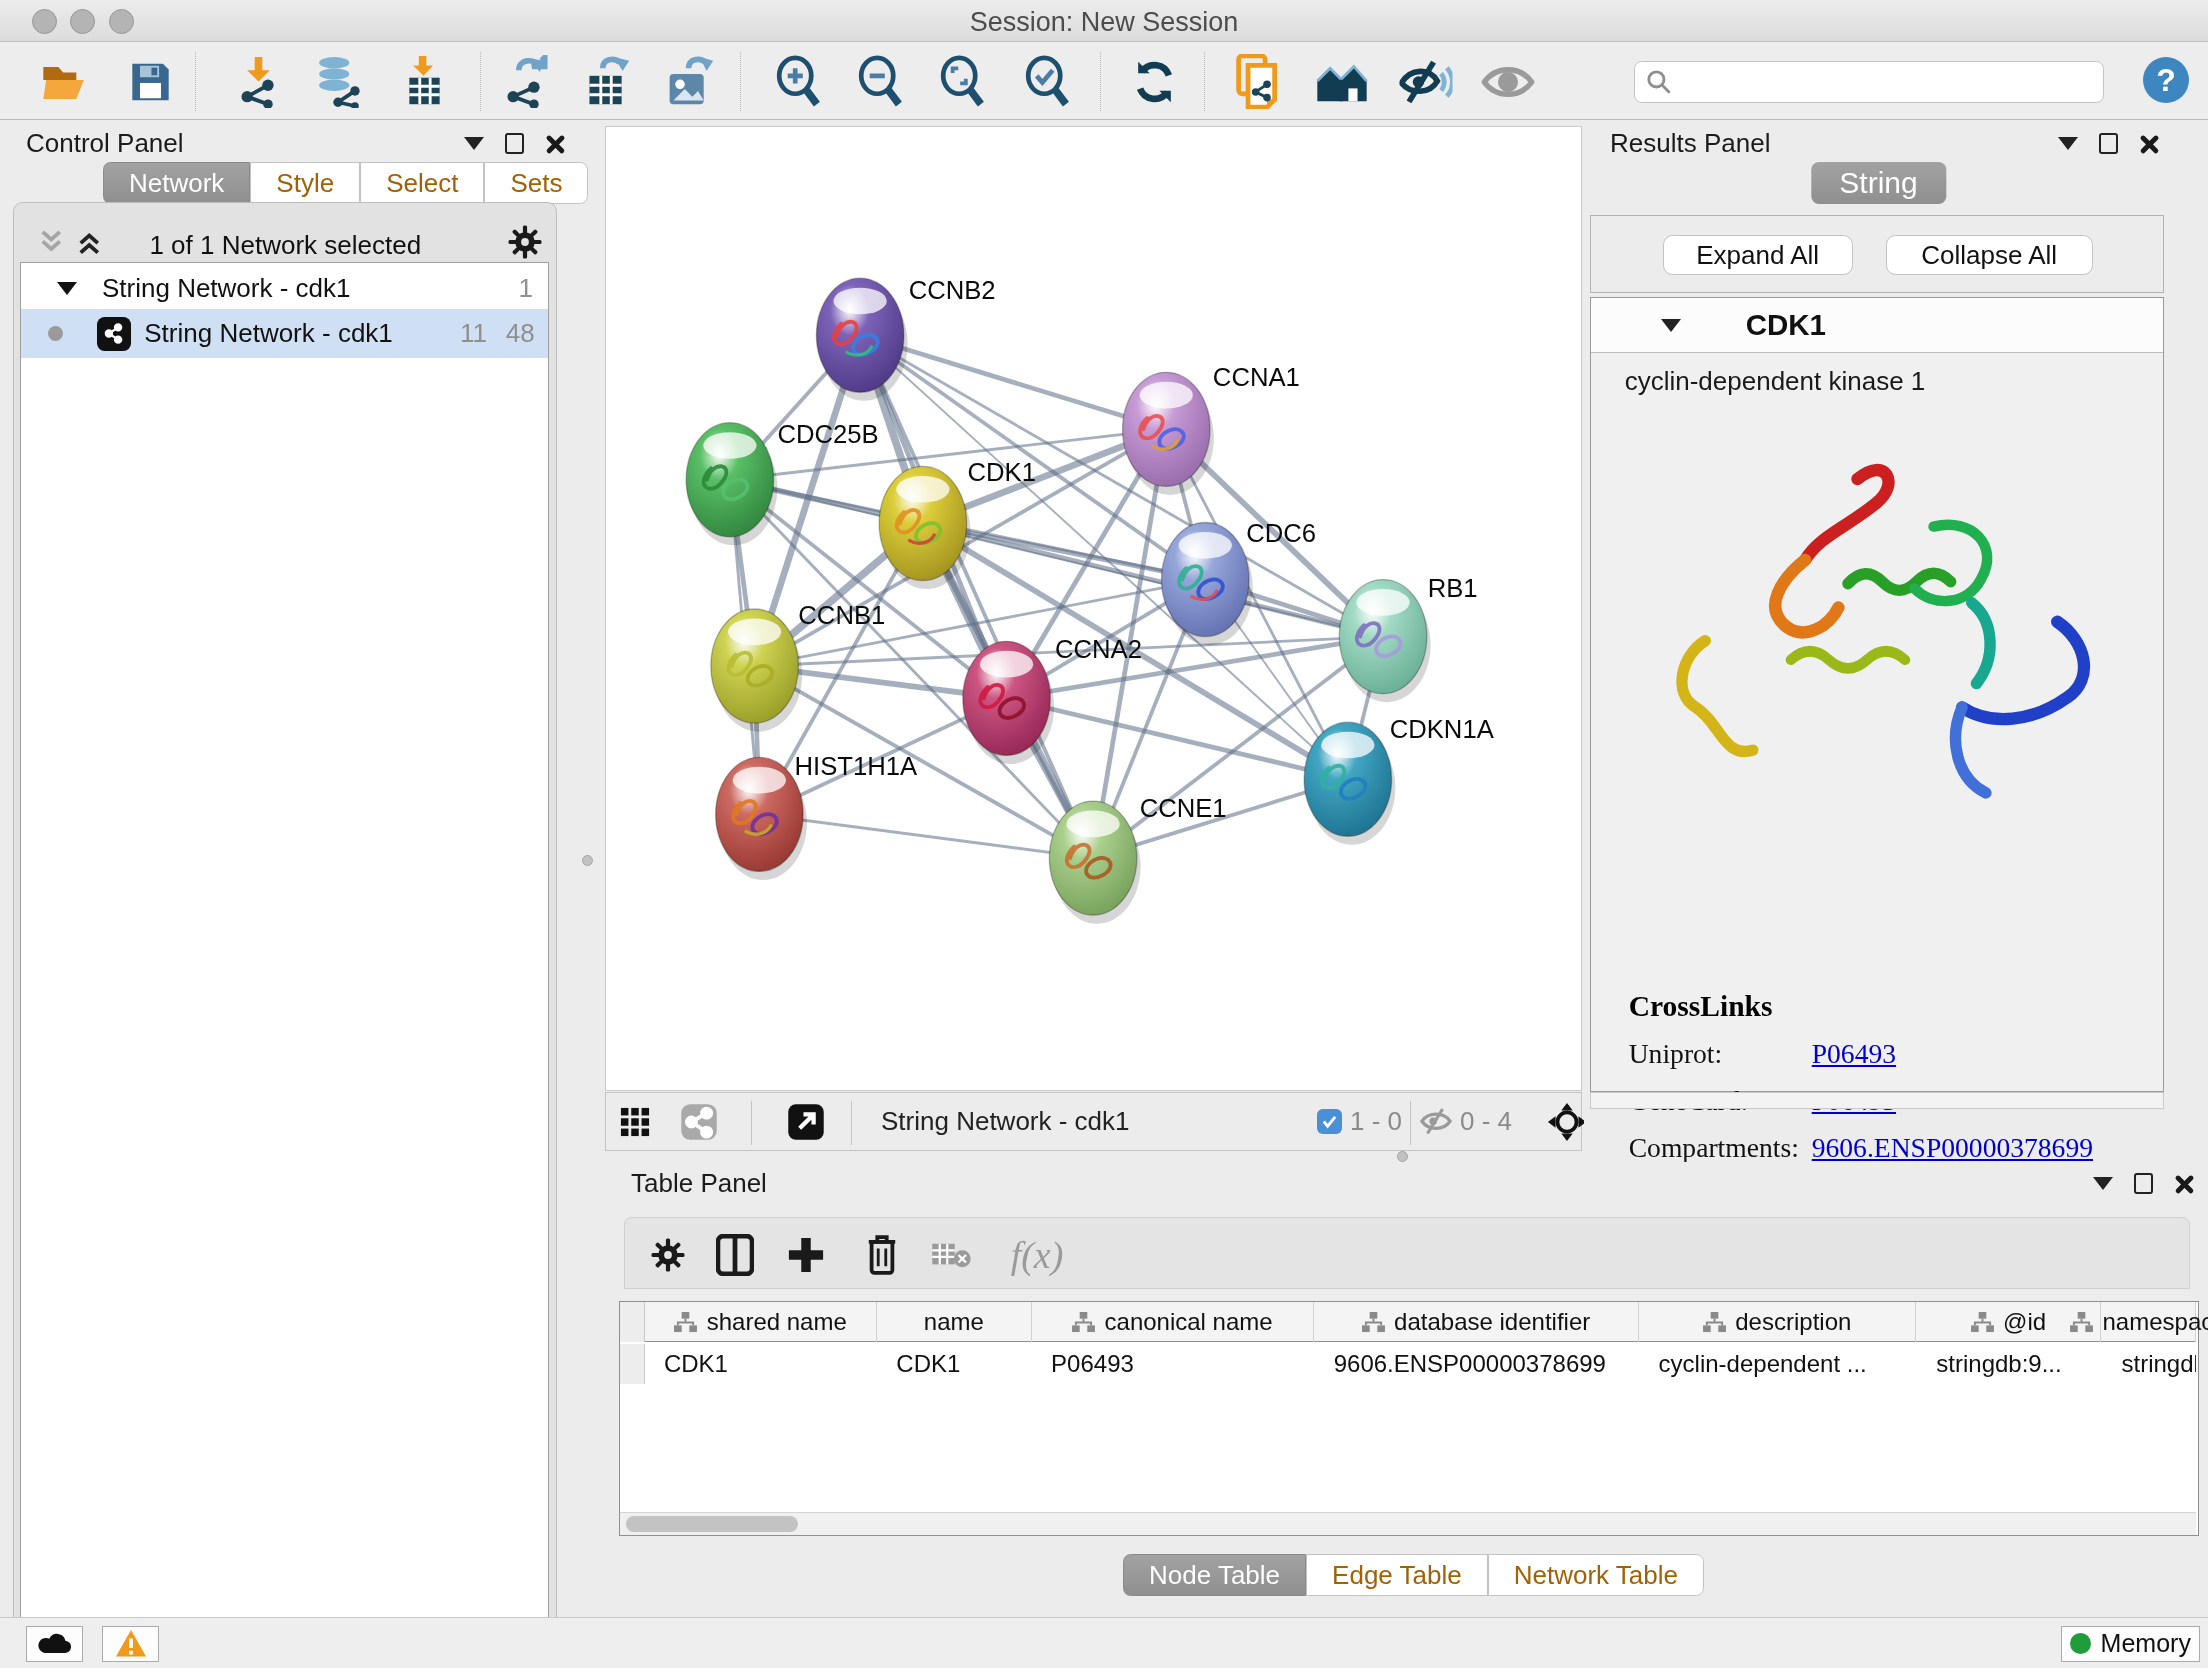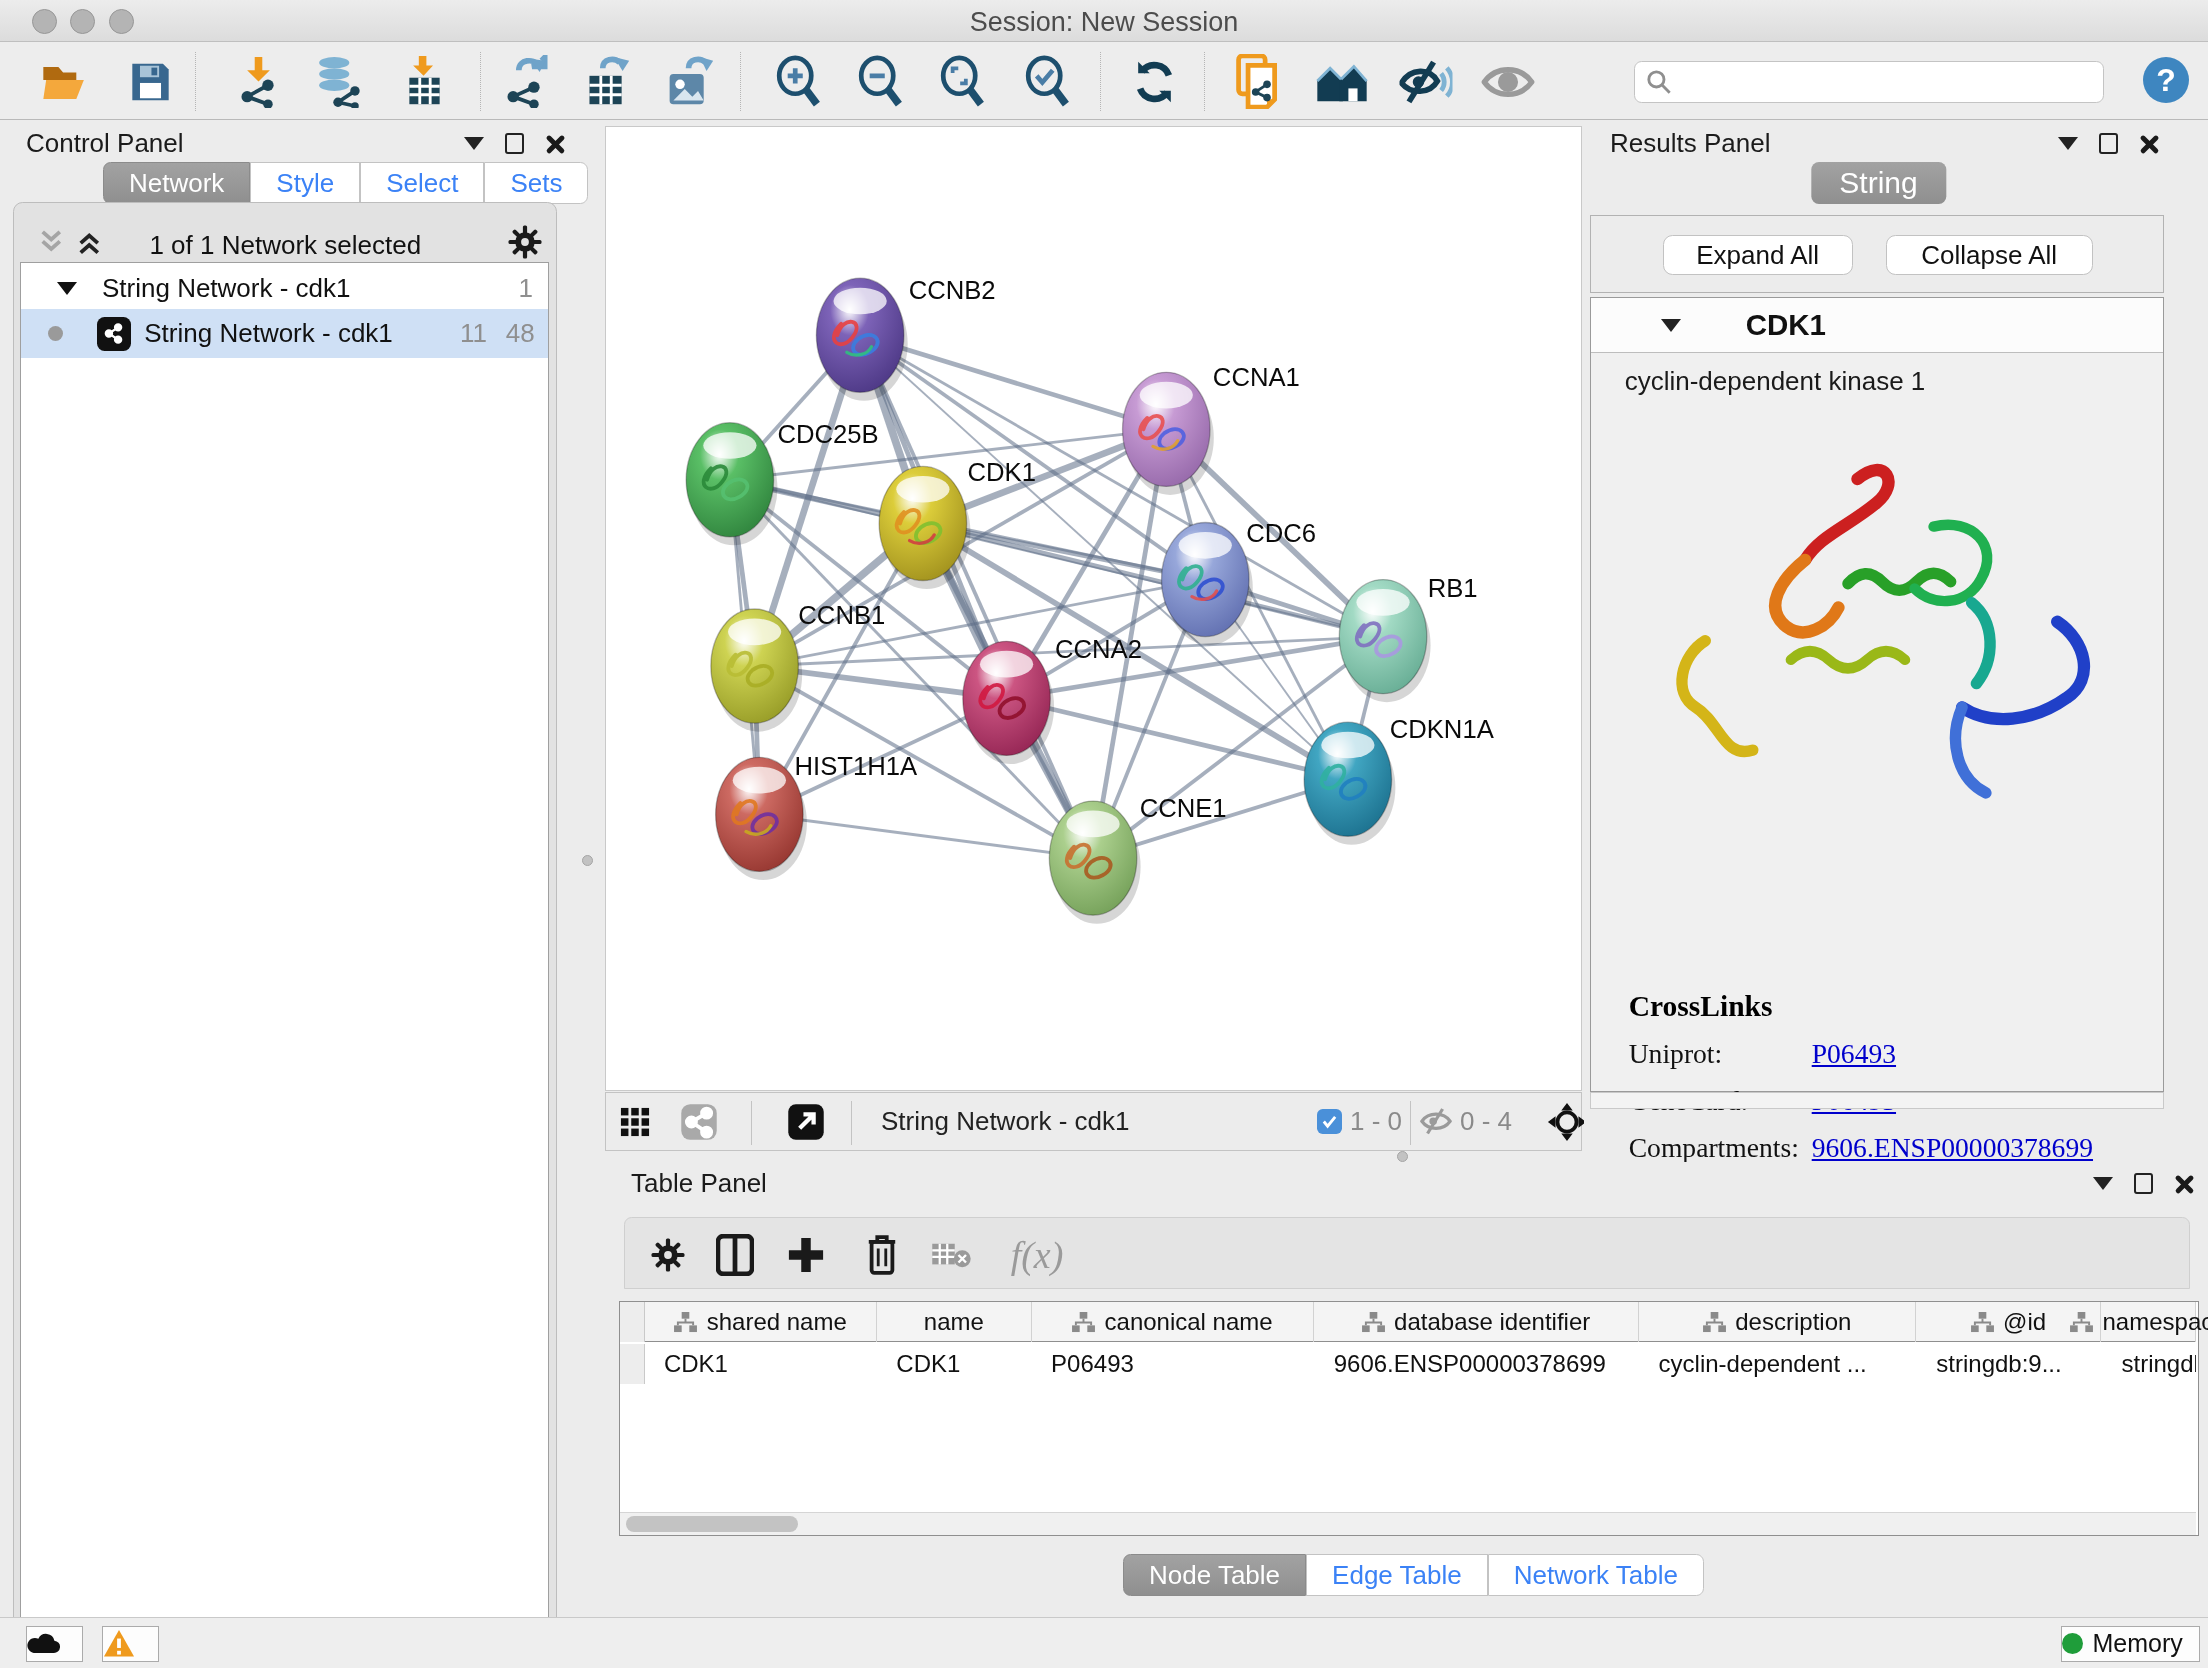--- a/index.html
+++ b/index.html
@@ -26,21 +26,21 @@
   .phicons { position:absolute; display:flex; gap:21px; align-items:center; }
   .tri-down { width:0; height:0; border-left:10.5px solid transparent; border-right:10.5px solid transparent; border-top:13.3px solid #222; }
   .sq-icon { width:19px; height:21px; border:2.9px solid #222; border-radius:2.9px; }
   .x-icon { position:relative; width:21px; height:21px; }
   .x-icon::before,.x-icon::after { content:""; position:absolute; left:-1px; top:8.6px; width:23px; height:4.8px; background:#1a1a1a; border-radius:2.9px; }
   .x-icon::before { transform:rotate(45deg);} .x-icon::after { transform:rotate(-45deg);}
 
   
   .control-panel { position:absolute; left:0; top:120px; width:571px; height:1497px; background:#ececec; }
   .cp-tabs { position:absolute; left:103px; top:42px; height:42px; display:flex; }
-  .tab { height:42px; padding:0 25px; display:flex; align-items:center; justify-content:center; font-size:26px; background:#fff; border:1px solid #c3c3c3; color:#3b82f6; }
+  .tab { height:42px; padding:0 25px; display:flex; align-items:center; justify-content:center; font-size:26px; background:#fff; border:1px solid #c3c3c3; color:#a16207; }
   .tab:first-child { border-radius:7.6px 0 0 7.6px; }
   .tab:last-child { border-radius:0 7.6px 7.6px 0; }
   .tab.active { background:linear-gradient(#a2a2a2,#8f8f8f); color:#fff; border-color:#8b8b8b; }
   .cp-box { position:absolute; left:13.3px; top:82px; width:544px; height:1459px; background:#e2e2e2; border:1.9px solid #bdbdbd; border-radius:9.5px;text-decoration:underline; }
   .cp-toolrow { position:absolute; left:0; top:19px; width:100%; height:42px; }
   .cp-sel-text { position:absolute; left:0; width:100%; text-align:center; top:7.6px; font-size:26px; color:#111; }
   .cp-list { position:absolute; left:5.7px; top:59px; width:529px; height:1391px; background:#fff; border:1.9px solid #9f9f9f; }
   .tree-row { position:absolute; left:0; width:100%; height:44px; display:flex; align-items:center; font-size:26px; color:#111; }
   .tree-row.selected { background:#cfe0f5; height:49px; }
   .count { color:#8f8f8f; }
@@ -82,21 +82,21 @@
   .th { position:relative; height:40px; display:flex; align-items:center; justify-content:center; gap:9.5px; font-size:24px; color:#111; border-right:1px solid #d2d2d2; }
   .gutter { background:#ededed; border-right:1px solid #c9c9c9; }
   .tbl-row { position:absolute; left:0; top:42px; height:40px; width:1576px; display:flex; }
   .td { height:40px; display:flex; align-items:center; padding-left:19px; font-size:24px; color:#111; overflow:hidden; white-space:nowrap; }
   .tbl-scroll { position:absolute; left:0; bottom:0; width:1576px; height:23px; background:#f0f0f0; border-top:1px solid #d5d5d5; }
   .tbl-thumb { position:absolute; left:5.7px; top:2.9px; width:172px; height:16px; background:#c3c3c3; border-radius:8.6px; }
   .tp-tabs { position:absolute; left:518px; top:392px; display:flex; height:42px; }
 
   
   .statusbar { position:absolute; left:0; top:1617px; width:2208px; height:51px; background:#eeeeee; border-top:1px solid #c9c9c9; }
-  .sb-btn { position:absolute; top:7.6px; height:36px; background:#fdfdfd; border:1.9px solid #ababab; display:flex; align-items:center; gap:9.5px; }
+  .sb-btn { position:absolute; top:7.6px; height:36px; background:#fdfdfd; border:1.9px solid #ababab; display:flex; align-items:center; justify-content:center; gap:9.5px; }
   .mem-dot { width:21px; height:21px; border-radius:50%; background:#1f9d3a; }
   .mem-label { font-size:25px; color:#111; }
 
   svg { display:block; }
   .net-svg { position:absolute; left:0; top:0; }
 </style>
 </head>
 <body>
 
 <div class="window">

